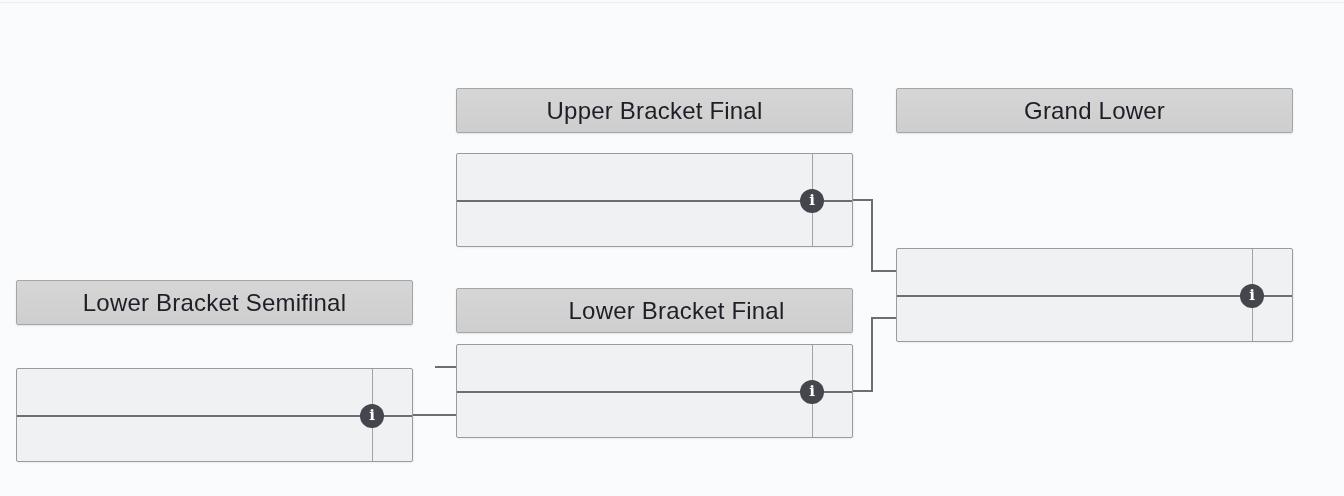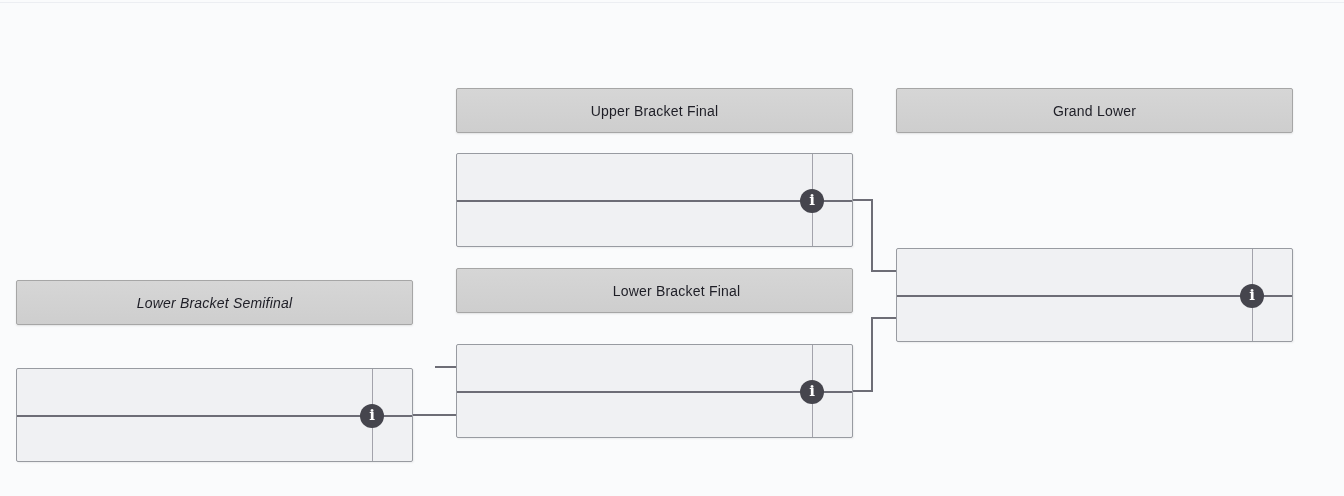--- a/index.html
+++ b/index.html
@@ -39,21 +39,21 @@
     height: 45px;
     background: linear-gradient(to bottom, var(--header-background-top), var(--header-background-bottom));
     border: 1px solid var(--header-border);
     border-radius: 2px;
     display: flex;
     align-items: center;
     justify-content: center;
     box-shadow: 0 1px 2px rgba(0,0,0,0.10);
   }
   .round-header-label {
-    font-size: 14px;
+    font-size: 24px;
     color: var(--header-text);
     letter-spacing: 0.2px;
     white-space: nowrap;
   }
   .match {
     position: absolute;
     width: 397px;
     height: 94px;
     background: var(--match-background);
     border: 1px solid var(--match-border);
@@ -134,24 +134,24 @@
 <div class="stage">
 
   <div class="page-top-line"></div>
 
   <div class="round-header" style="left:456px; top:88px;">
     <span class="round-header-label">Upper Bracket Final</span>
   </div>
   <div class="round-header" style="left:896px; top:88px;">
     <span class="round-header-label">Grand Lower</span>
   </div>
-  <div class="round-header" style="left:16px; top:280px;font-style:italic;">
+  <div class="round-header" style="left:16px; top:280px;">
     <span class="round-header-label">Lower Bracket Semifinal</span>
   </div>
-  <div class="round-header" style="left:456px; top:268px;padding-left:44px;">
+  <div class="round-header" style="left:456px; top:288px;padding-left:44px;">
     <span class="round-header-label">Lower Bracket Final</span>
   </div>
 
   <div class="match" style="left:456px; top:153px;">
     <div class="team-row top">
       <div class="team-cell"></div>
       <div class="score-cell"></div>
     </div>
     <div class="team-row bottom">
       <div class="team-cell"></div>

